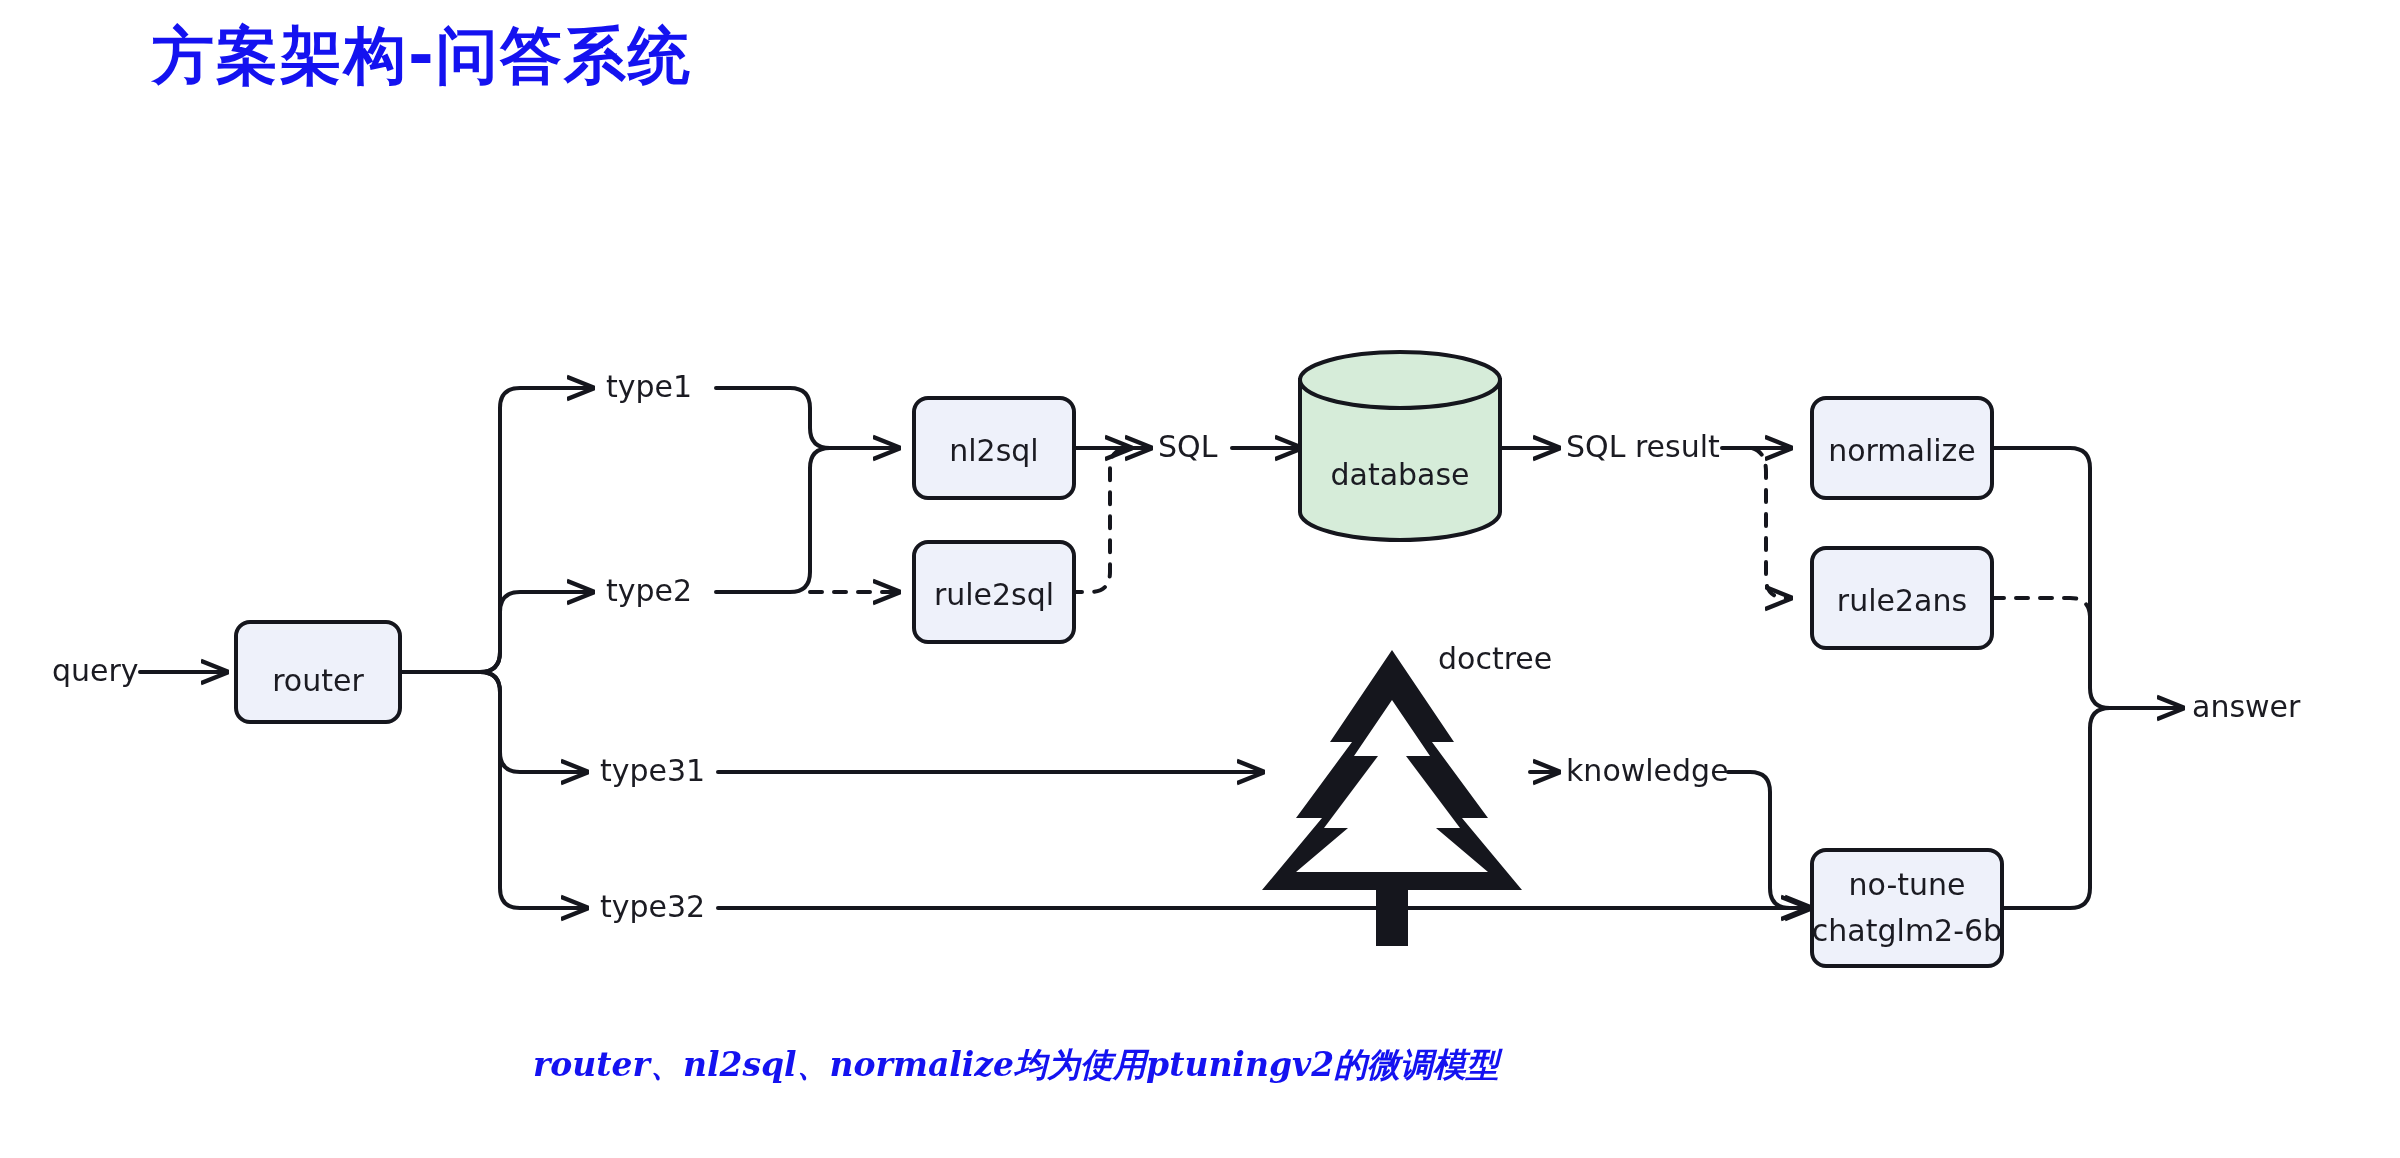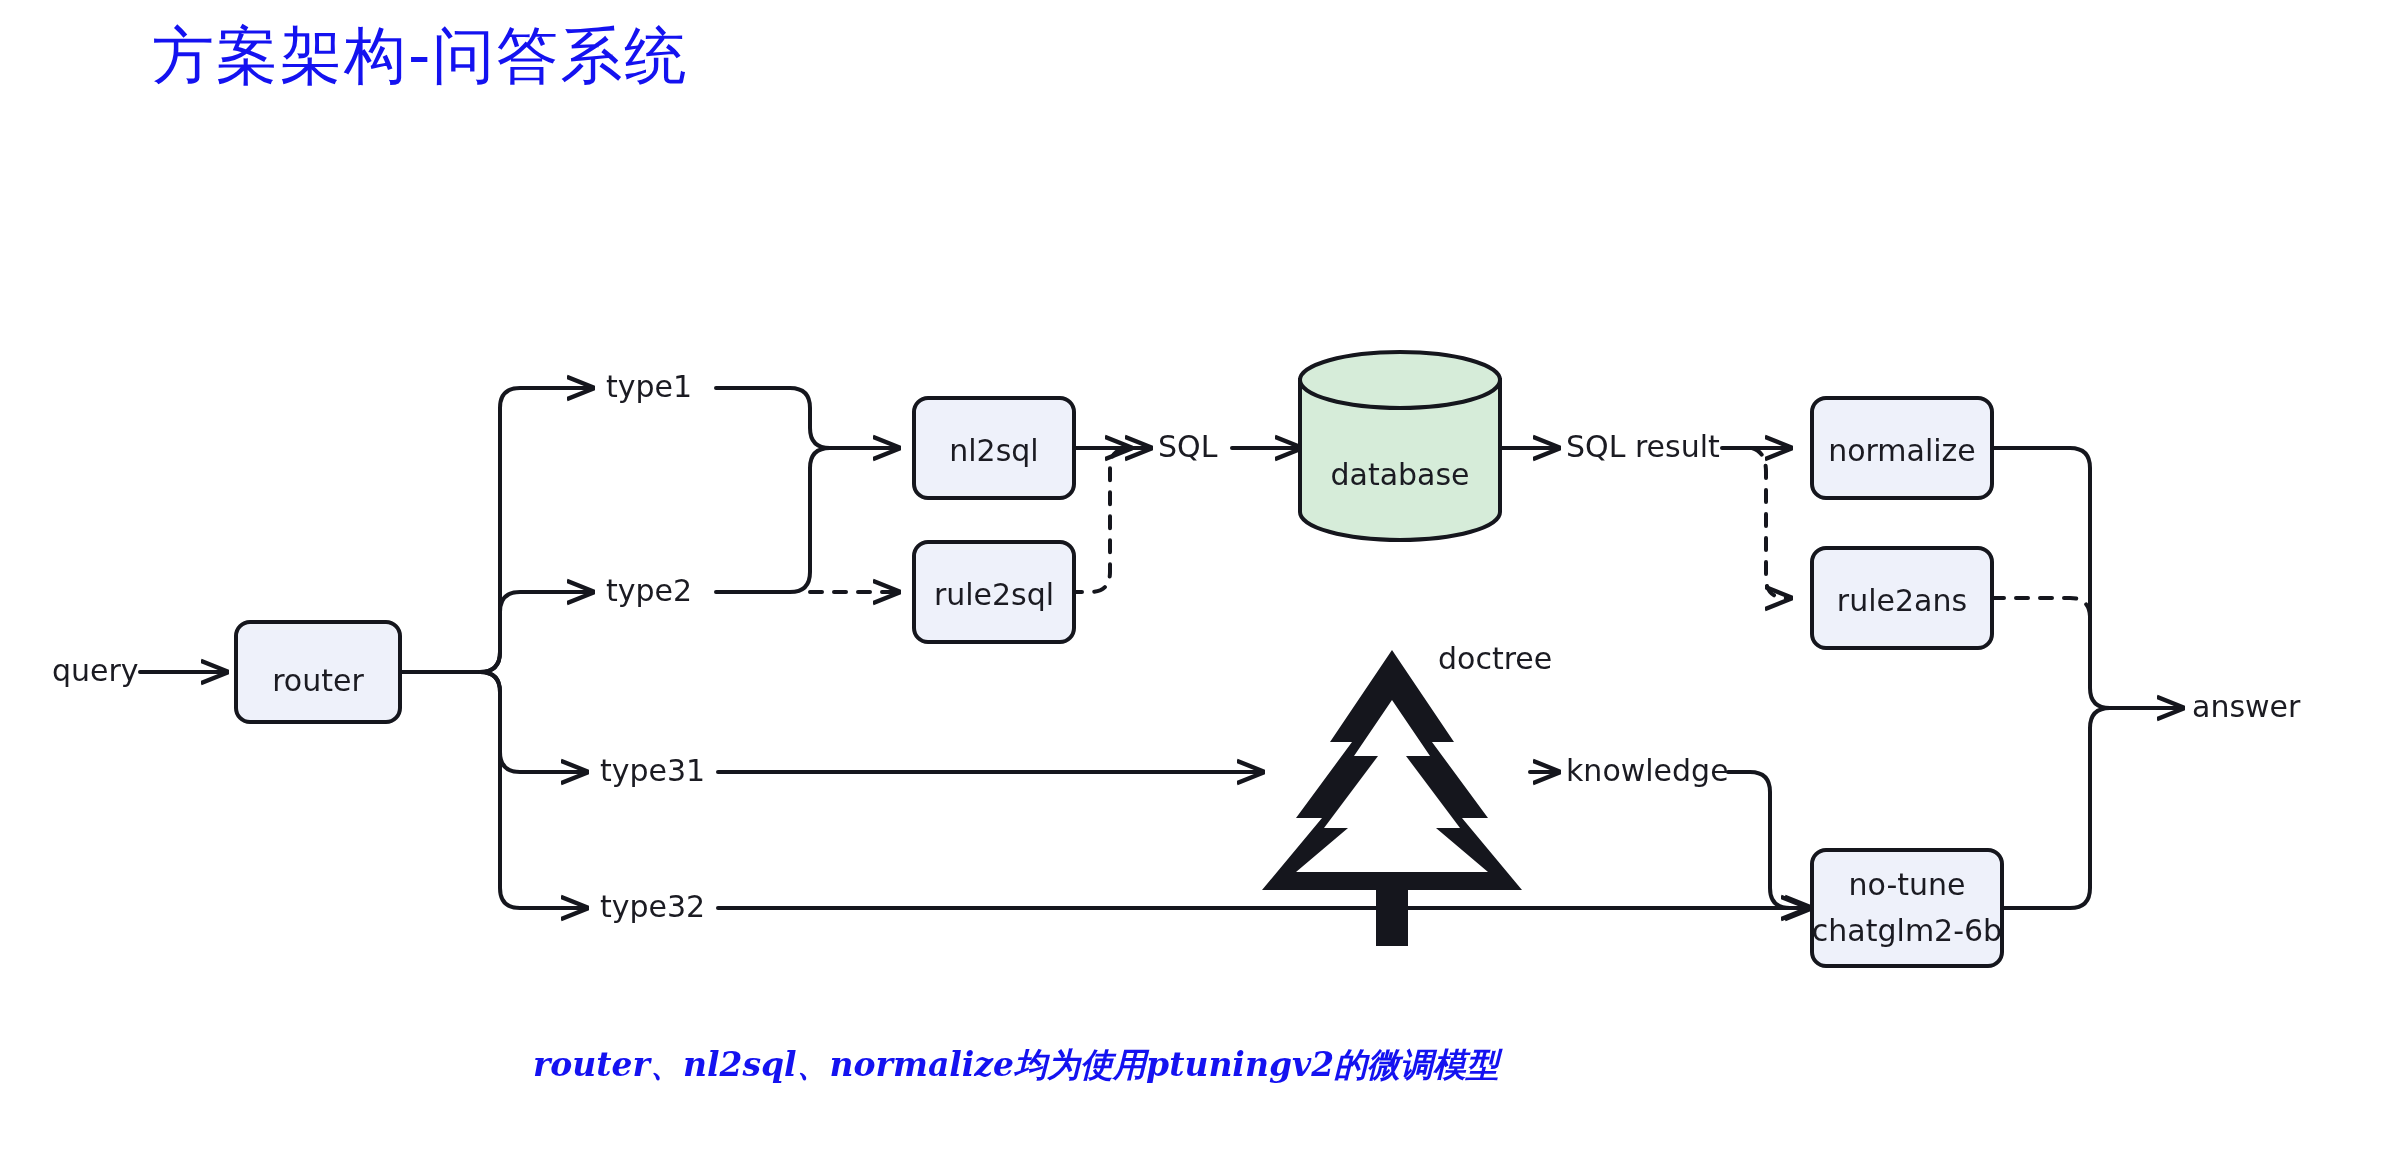--- a/index.html
+++ b/index.html
@@ -18,21 +18,21 @@
     position: absolute;
     inset: 0;
     background: #ffffff;
   }
   #title {
     position: absolute;
     left: 152px;
     top: 20px;
     font-family: "DejaVu Sans", "Liberation Sans", sans-serif;
     font-size: 62px;
-    font-weight: 400;
+    font-weight: 700;
     color: #1412f0;
     letter-spacing: 2px;
     white-space: nowrap;
     line-height: 1.15;
   }
   #caption {
     position: absolute;
     left: 0;
     top: 1043px;
     width: 2032px;

